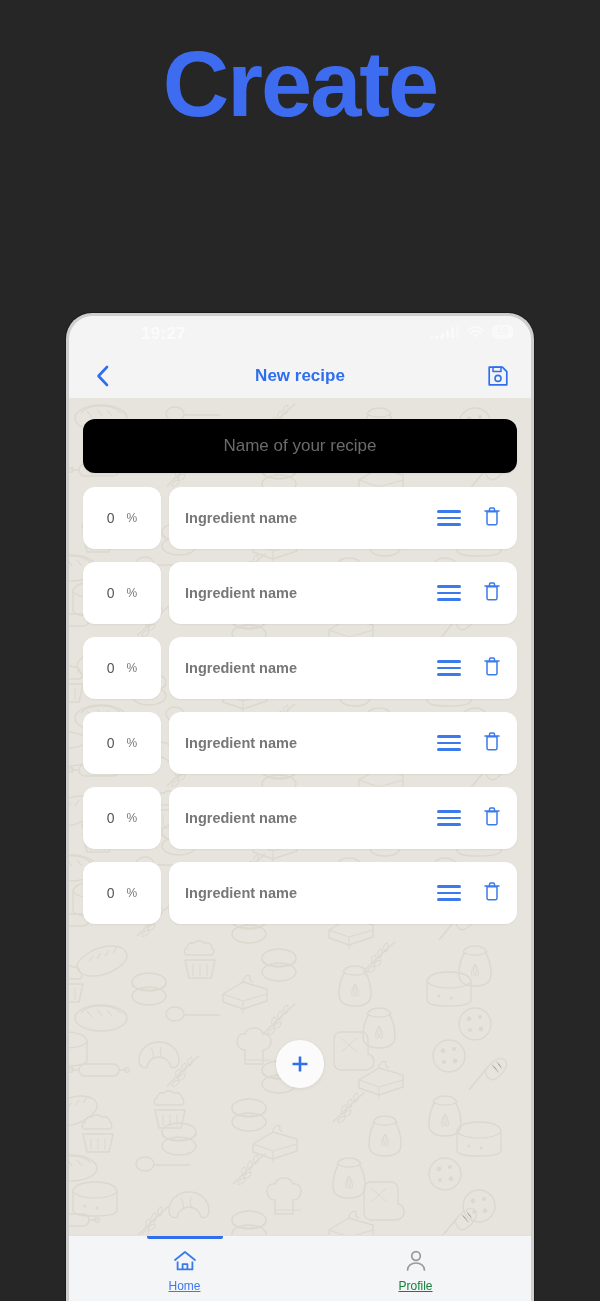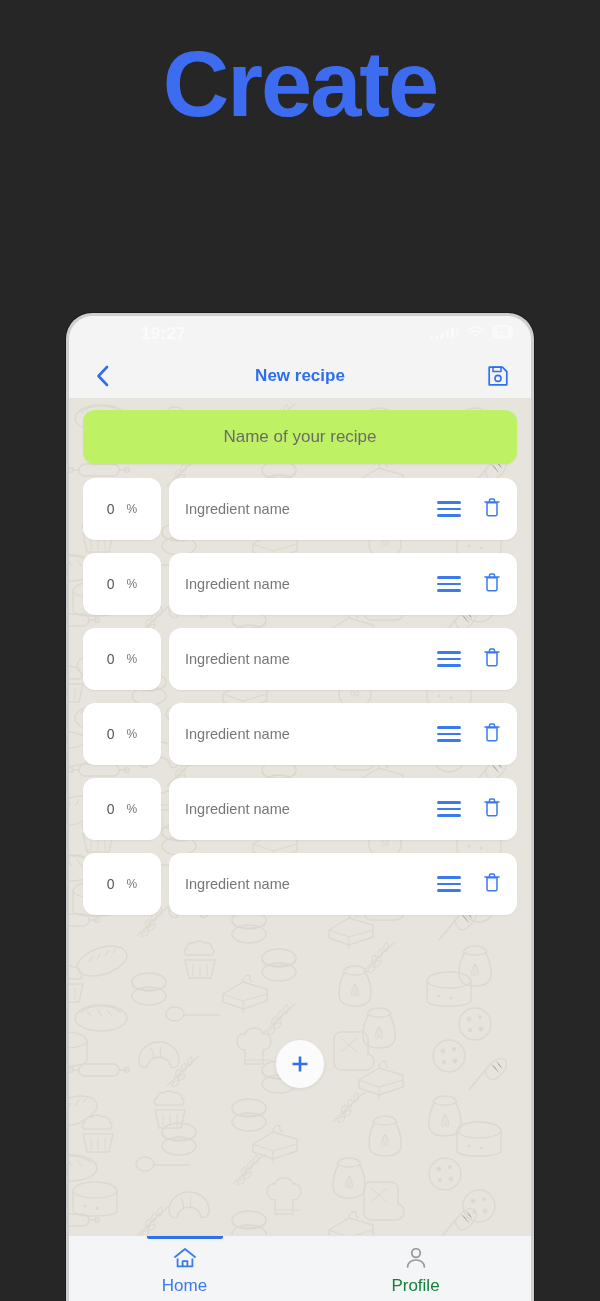--- a/index.html
+++ b/index.html
@@ -132,30 +132,31 @@
     opacity:1;
   }
 
   .scroll {
     position:absolute;
     inset:0;
     padding:12px 14px 0 14px;
   }
 
   .name-field {
-    background:#bef264;
+    background:#000000;
     border-radius:12px;
     height:54px;
     display:flex;
     align-items:center;
     justify-content:center;
     font-size:17px;
     color:#6b6b6b;
     box-shadow:0 1px 2px rgba(0,0,0,.05);
     margin-bottom:14px;
+    margin-top:9px;
   }
 
   .ing-row {
     display:flex;
     align-items:center;
     gap:8px;
     margin-bottom:13px;
   }
   .qty-box {
     background:#ffffff;
@@ -174,20 +175,21 @@
   .qty-box .pct { font-size:12px; color:#777; }
   .ing-box {
     background:#ffffff;
     border-radius:12px;
     height:62px;
     flex:1 1 auto;
     display:flex;
     align-items:center;
     padding:2px 16px;
     box-shadow:0 1px 2px rgba(0,0,0,.05);
+    font-weight:bold;
   }
   .ing-name {
     flex:1 1 auto;
     font-size:14.5px;
     color:#777;
   }
   .row-icons { display:flex; align-items:center; gap:22px; }
   .drag-handle { display:flex; flex-direction:column; gap:4px; width:24px; cursor:grab; }
   .drag-handle i { display:block; height:2.4px; background:#3b7aed; border-radius:2px; width:100%; }
   .trash-icon { width:18px; height:20px; cursor:pointer; }
@@ -218,21 +220,21 @@
     flex:1 1 50%;
     display:flex;
     flex-direction:column;
     align-items:center;
     justify-content:center;
     gap:3px;
     position:relative;
     cursor:pointer;
     padding-top:4px;
   }
-  .navitem .navlabel { font-size:17px; }
+  .navitem .navlabel { font-size:12px;text-decoration:underline; }
   .navitem.active .navlabel { color:#3b7aed; }
   .navitem.inactive .navlabel { color:#15803d; }
   .nav-indicator {
     position:absolute;
     top:0;
     left:50%;
     transform:translateX(-50%);
     width:76px;
     height:3px;
     background:#2f6fed;

